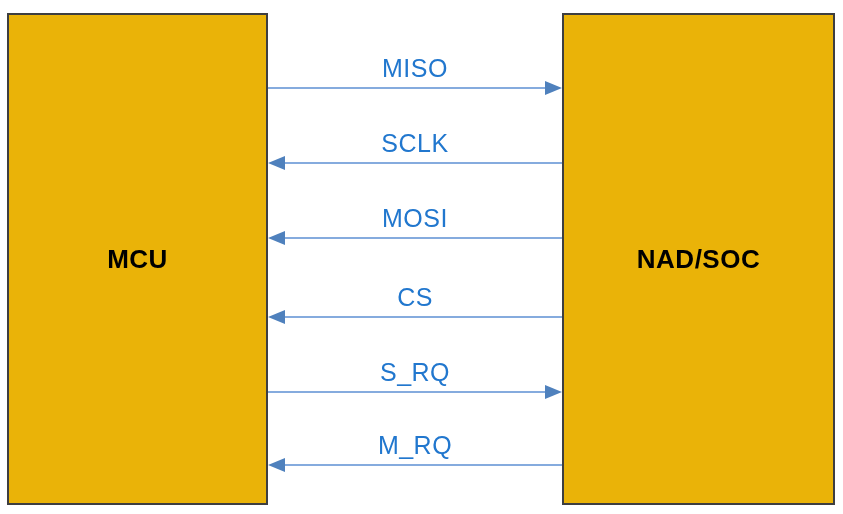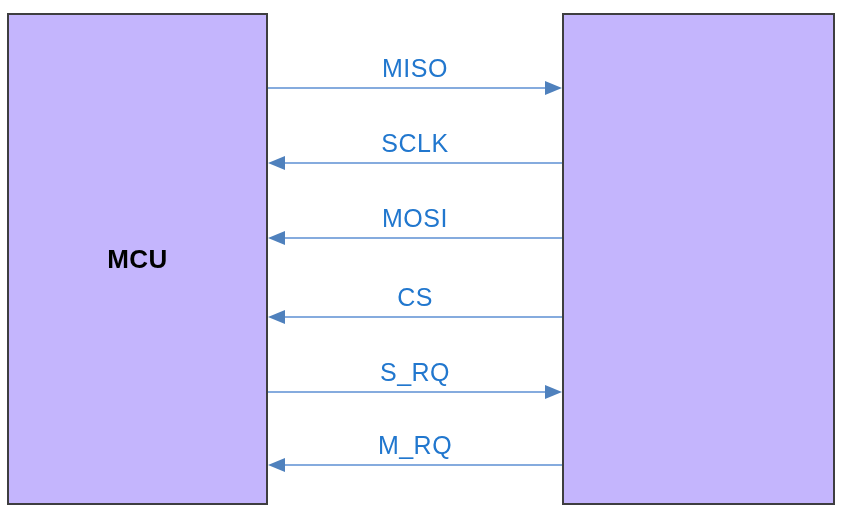--- a/index.html
+++ b/index.html
@@ -12,21 +12,21 @@
     position: relative;
     width: 843px;
     height: 514px;
     background: #ffffff;
     overflow: hidden;
   }
   .node-box {
     position: absolute;
     top: 13px;
     height: 488px;
-    background: #c4b5fd;
+    background: #eab308;
     border: 2px solid #3e3e40;
     display: flex;
     flex-direction: column;
     align-items: center;
     justify-content: center;
     box-sizing: content-box;
   }
   .node-box.left  { left: 7px;   width: 257px; }
   .node-box.right { left: 562px; width: 269px; }
   .node-title, .node-subtitle {
@@ -90,20 +90,21 @@
 </head>
 <body>
 
 <div class="stage">
 
   <div class="node-box left">
     <div class="node-title">MCU</div>
   </div>
 
   <div class="node-box right">
+    <div class="node-title">NAD/SOC</div>
 
   </div>
 
   <div class="channel">
       <div class="signal dir-right" style="top: 88px;">
         <div class="sig-label">MISO</div>
         <div class="sig-line"></div>
         <div class="sig-head"></div>
       </div>
       <div class="signal dir-left" style="top: 163px;">

